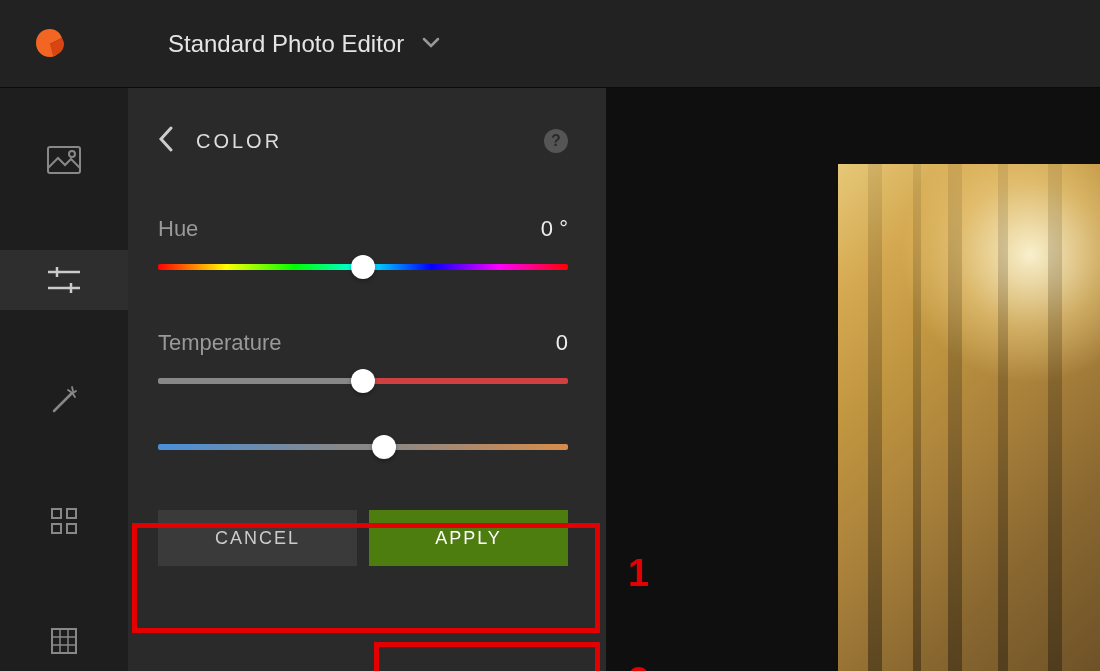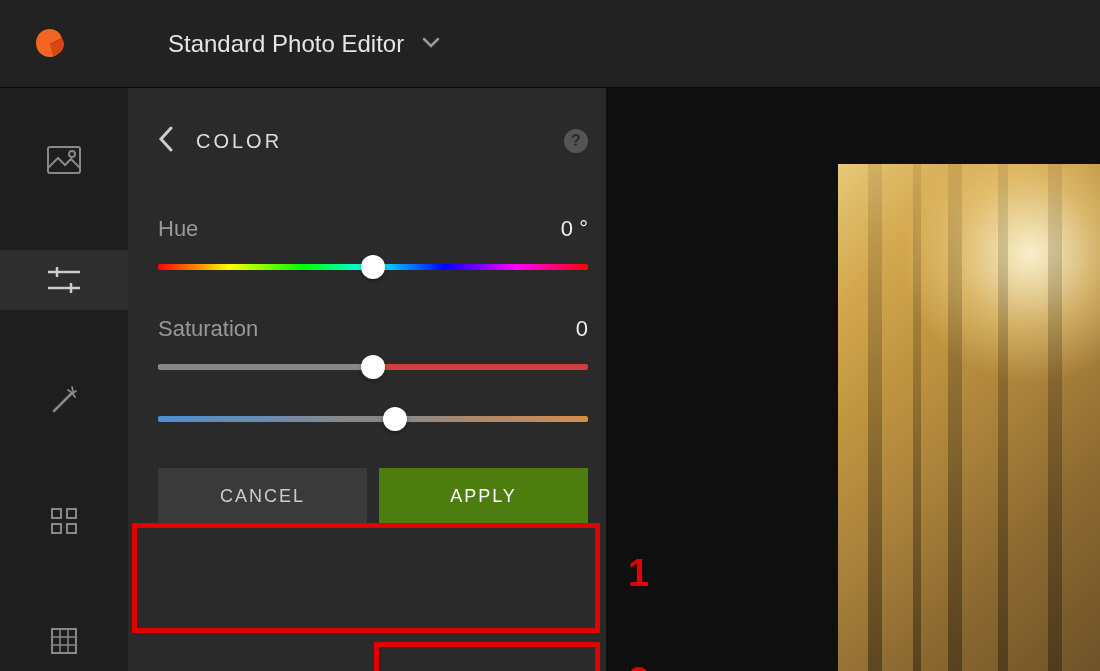--- a/index.html
+++ b/index.html
@@ -61,21 +61,21 @@
     .rail-item.active {
       background: #2e2e2e;
     }
     .panel {
       width: 478px;
       background: #2a2a2a;
       padding: 38px 0 20px 30px;
       position: relative;
     }
     .panel-inner{
-       padding-right:18px;
+       padding-right:38px;
     }
     .panel-header {
       display: flex;
       align-items: center;
       margin-bottom: 60px;
       position: relative;
     }
     .back-icon {
       color: #ccc;
       margin-right: 22px;
@@ -94,21 +94,21 @@
       border-radius: 50%;
       background: #555;
       color: #2a2a2a;
       display: flex;
       align-items: center;
       justify-content: center;
       font-size: 16px;
       font-weight: bold;
     }
     .slider-block {
-      margin-bottom: 46px;
+      margin-bottom: 60px;
     }
     .slider-row {
       display: flex;
       justify-content: space-between;
       align-items: baseline;
       margin-bottom: 22px;
     }
     .slider-label {
       color: #999;
       font-size: 22px;
@@ -297,21 +297,21 @@
         <div class="slider-label">Hue</div>
         <div class="slider-value">0 °</div>
       </div>
       <div class="slider-track hue-track">
         <div class="slider-thumb" style="left:50%"></div>
       </div>
     </div>
 
     <div class="slider-block">
       <div class="slider-row">
-        <div class="slider-label">Saturation</div>
+        <div class="slider-label">Temperature</div>
         <div class="slider-value">0</div>
       </div>
       <div class="slider-track sat-track">
         <div class="slider-thumb" style="left:50%"></div>
       </div>
     </div>
 
     <div class="slider-block">
       <div class="slider-track temp-track">
         <div class="slider-thumb" style="left:55%"></div>

